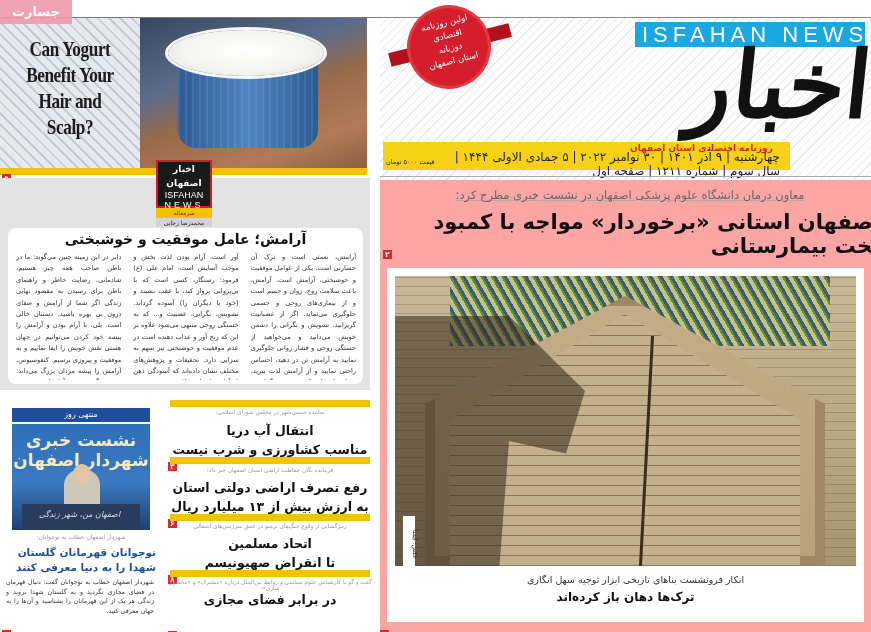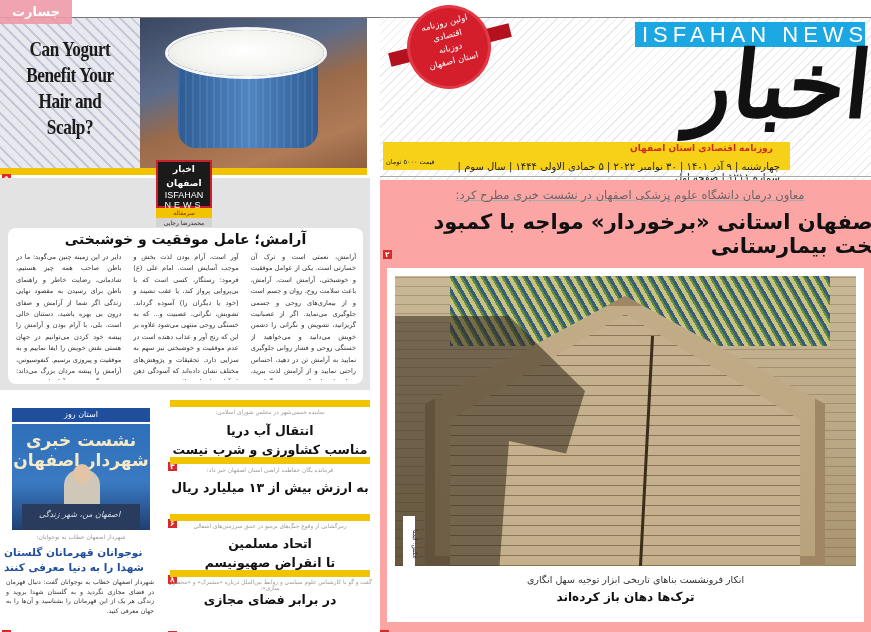--- a/index.html
+++ b/index.html
@@ -15,21 +15,21 @@
   #masthead .en-title { position: absolute; left: 262px; top: 22px; font-family: "Liberation Sans", sans-serif; font-size: 22px; letter-spacing: 5px; color: #fff; line-height: 25px; }
   #masthead .fa-logo { position: absolute; left: 30px; top: 10px; width: 460px; height: 170px; direction: rtl; text-align: right;
     font-family: "DejaVu Serif", serif; font-weight: bold; font-size: 92px; color: #111; line-height: 150px; transform: skewX(-6deg); letter-spacing: -2px; }
   #masthead .badge { position: absolute; left: 8px; top: 8px; width: 110px; height: 80px; }
   #masthead .badge .seal { position: absolute; left: 22px; top: 0; width: 78px; height: 78px; border-radius: 50%; background: #d41e2b;
     box-shadow: 0 0 0 3px #e23a45; transform: rotate(-12deg); }
   #masthead .badge .ribbon { position: absolute; left: 0; top: 30px; width: 124px; height: 14px; background: #b3111d; transform: rotate(-14deg); }
   #masthead .badge .txt { position: absolute; left: 26px; top: 8px; width: 70px; direction: rtl; text-align: center; font-size: 8.5px; line-height: 13px; color: #fff; transform: rotate(-14deg); }
   #masthead .yellow-bar { position: absolute; left: 3px; top: 142px; width: 407px; height: 28px; background: #f7d117; }
   #masthead .tagline { position: absolute; left: 250px; top: 143px; direction: rtl; font-size: 9px; font-weight: bold; color: #d0281b; }
-  #masthead .dateline { position: absolute; left: 70px; top: 161px; width: 330px; direction: rtl; text-align: right; font-size: 10px; color: #222; }
+  #masthead .dateline { position: absolute; left: 70px; top: 150px; width: 330px; direction: rtl; text-align: right; font-size: 12px; color: #222; }
   #masthead .price { position: absolute; left: 6px; top: 158px; direction: rtl; font-size: 6.5px; color: #222; }
   #masthead .rule-bottom { position: absolute; left: 0; top: 176px; width: 491px; height: 1px; background: #aaa; }
 
   
   #main { left: 380px; top: 180px; width: 491px; height: 510px; background: #fca5a5; }
   #main .kicker { position: absolute; left: 20px; top: 8px; width: 460px; direction: rtl; text-align: center; font-size: 11.5px; color: #666; text-decoration: underline; text-decoration-color: #aaa; }
   #main .headline { position: absolute; left: 20px; top: 30px; width: 480px; direction: rtl; text-align: right; font-size: 21px; font-weight: bold; color: #111; letter-spacing: -0.5px; }
   #main .pg { position: absolute; left: 3px; top: 62px; }
   #main .photo-card { position: absolute; left: 7px; top: 88px; width: 477px; height: 354px; background: #fff; }
   #main .photo { position: absolute; left: 8px; top: 8px; width: 461px; height: 290px; overflow: hidden;
@@ -88,21 +88,21 @@
   
   #face-bg { left: 0; top: 395px; width: 160px; height: 237px; background: #fff; }
   #face-head { left: 12px; top: 408px; width: 138px; height: 14px; background: #1f4e9c; color: #fff; direction: rtl; text-align: center; font-size: 8px; line-height: 14px; }
   #face-photo { left: 12px; top: 424px; width: 138px; height: 106px; background: linear-gradient(180deg, #2e6fb9 0%, #3a7ac2 55%, #1f3f73 100%); overflow: hidden; }
   #face-photo .ph1 { position: absolute; left: 0; top: 6px; width: 138px; direction: rtl; text-align: center; font-size: 17px; font-weight: bold; color: #f5e9c8; line-height: 20px; }
   #face-photo .person { position: absolute; left: 52px; top: 46px; width: 36px; height: 38px; background: #cfc7b8; border-radius: 40% 40% 10% 10%; }
   #face-photo .head { position: absolute; left: 61px; top: 40px; width: 18px; height: 20px; background: #e3c4a6; border-radius: 50%; }
   #face-photo .desk { position: absolute; left: 10px; top: 80px; width: 118px; height: 26px; background: #2a3c5e; }
   #face-photo .desk-txt { position: absolute; left: 10px; top: 86px; width: 115px; direction: rtl; text-align: center; font-size: 8px; color: #d9dfea; font-style: italic; }
   #face-kicker { left: 8px; top: 533px; width: 146px; direction: rtl; text-align: center; font-size: 6px; color: #999; }
-  #face-headline { left: 4px; top: 545px; width: 152px; direction: rtl; text-align: left; font-size: 10.5px; font-weight: bold; color: #1f4e9c; line-height: 15px; }
+  #face-headline { left: 4px; top: 545px; width: 152px; direction: rtl; text-align: right; font-size: 10.5px; font-weight: bold; color: #1f4e9c; line-height: 15px; }
   #face-body { left: 6px; top: 577px; width: 148px; direction: rtl; text-align: justify; font-size: 6.3px; line-height: 9.6px; color: #333; }
   #face-pg { left: 2px; top: 622px; }
 
   
   .brief-bar { position: absolute; left: 170px; width: 200px; height: 7px; background: #f2c300; }
   .brief-kicker { position: absolute; left: 165px; width: 210px; direction: rtl; text-align: center; font-size: 5.8px; color: #999; }
   .brief-head { position: absolute; left: 165px; width: 210px; direction: rtl; text-align: center; font-size: 12.5px; font-weight: bold; color: #111; line-height: 19px; }
   .brief-pg { position: absolute; left: 168px; }
   #briefs-bg { left: 160px; top: 395px; width: 215px; height: 237px; background: #fff; }
 </style>
@@ -177,21 +177,21 @@
 <div id="editorial-card" class="abs">
   <div class="title">آرامش؛ عامل موفقیت و خوشبختی</div>
   <div class="cols">
     <div class="col">آرامش، نعمتی است و ترک آن خسارتی است. یکی از عوامل موفقیت و خوشبختی، آرامش است. آرامش، باعث سلامت روح، روان و جسم است و از بیماری‌های روحی و جسمی جلوگیری می‌نماید. اگر از عصبانیت گریزانید، تشویش و نگرانی را دشمن خویش می‌دانید و می‌خواهید از خستگی روحی و فشار روانی جلوگیری نمایید به آرامش تن در دهید، احساس راحتی نمایید و از آرامش لذت ببرید، زیرا همان طور که تشویش، نگرانی و اضطراب، رنج دهنده و عذاب</div>
     <div class="col">آور است، آرام بودن لذت بخش و موجب آسایش است. امام علی (ع) فرمود: رستگار، کسی است که با بی‌پروایی پرواز کند، یا عقب نشیند و (خود یا دیگران را) آسوده گرداند. تشویش، نگرانی، عصبیت و... که به خستگی روحی منتهی می‌شود علاوه بر این که رنج آور و عذاب دهنده است در عدم موفقیت و خوشبختی نیز سهم به سزایی دارد. تحقیقات و پژوهش‌های مختلف نشان داده‌اند که آسودگی ذهن (و آرامش) برای سلامت جسم، مفید و ضروری است. وین</div>
     <div class="col">دایر در این زمینه چنین می‌گوید: ما در باطن صاحب همه چیز هستیم، شادمانی، رضایت خاطر و راهنمای باطن برای رسیدن به مقصود نهایی زندگی اگر شما از آرامش و صفای درون بی بهره باشید، دستتان خالی است. بلی، با آرام بودن و آرامش را پیشه خود کردن می‌توانیم در جهان هستی نقش خویش را ایفا نماییم و به موفقیت و پیروزی برسیم. کنفوسیوس، آرامش را پیشه مردان بزرگ می‌داند: مرد بزرگ، همیشه آرام است و مرد کوچک همیشه مضطرب.</div>
   </div>
 </div>
 
 <div id="face-bg" class="abs"></div>
-<div id="face-head" class="abs">استان روز</div>
+<div id="face-head" class="abs">منتهی روز</div>
 <div id="face-photo" class="abs">
   <div class="ph1">نشست خبری شهردار اصفهان</div>
   <div class="person"></div>
   <div class="head"></div>
   <div class="desk"></div>
   <div class="desk-txt">اصفهان من، شهر زندگی</div>
 </div>
 <div id="face-kicker" class="abs">شهردار اصفهان خطاب به نوجوانان:</div>
 <div id="face-headline" class="abs">نوجوانان قهرمانان گلستان شهدا را به دنیا معرفی کنند</div>
 <div id="face-body" class="abs">شهردار اصفهان خطاب به نوجوانان گفت: دنبال قهرمان در فضای مجازی نگردید و به گلستان شهدا بروید و زندگی هر یک از این قهرمانان را بشناسید و آن‌ها را به جهان معرفی کنید.</div>
@@ -203,20 +203,21 @@
 <div class="brief-kicker" style="top:409px">نماینده خمینی‌شهر در مجلس شورای اسلامی:</div>
 <div class="brief-head" style="top:421px">
   <div>انتقال آب دریا</div>
   <div>مناسب کشاورزی و شرب نیست</div>
 </div>
 <div class="brief-pg" style="top:454px"><span class="page-num">۳</span></div>
 
 <div class="brief-bar" style="top:457px"></div>
 <div class="brief-kicker" style="top:467px">فرمانده یگان حفاظت اراضی استان اصفهان خبر داد:</div>
 <div class="brief-head" style="top:478px">
+  <div>رفع تصرف اراضی دولتی استان</div>
   <div>به ارزش بیش از ۱۳ میلیارد ریال</div>
 </div>
 <div class="brief-pg" style="top:511px"><span class="page-num">۶</span></div>
 
 <div class="brief-bar" style="top:514px"></div>
 <div class="brief-kicker" style="top:523px">رمزگشایی از وقوع جنگ‌های برمبو در عمق سرزمین‌های اشغالی</div>
 <div class="brief-head" style="top:534px">
   <div>اتحاد مسلمین</div>
   <div>تا انقراض صهیونیسم</div>
 </div>

